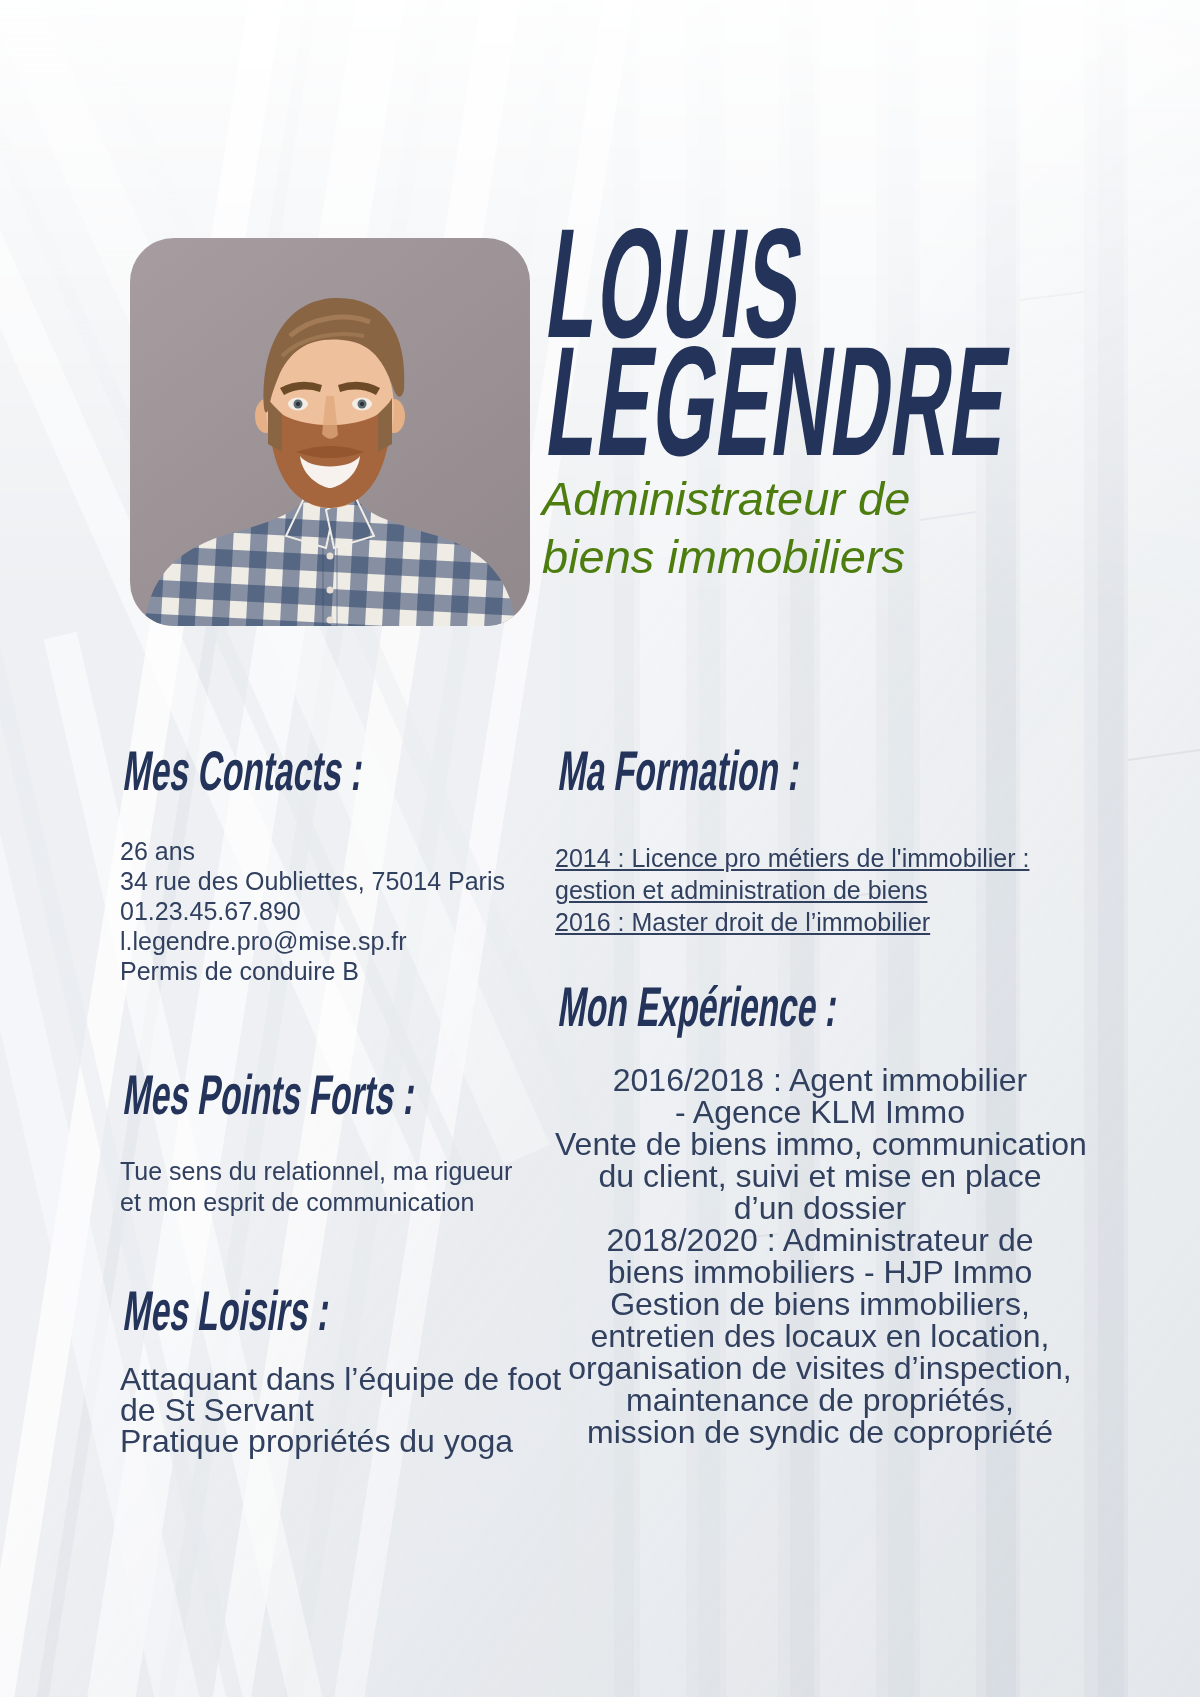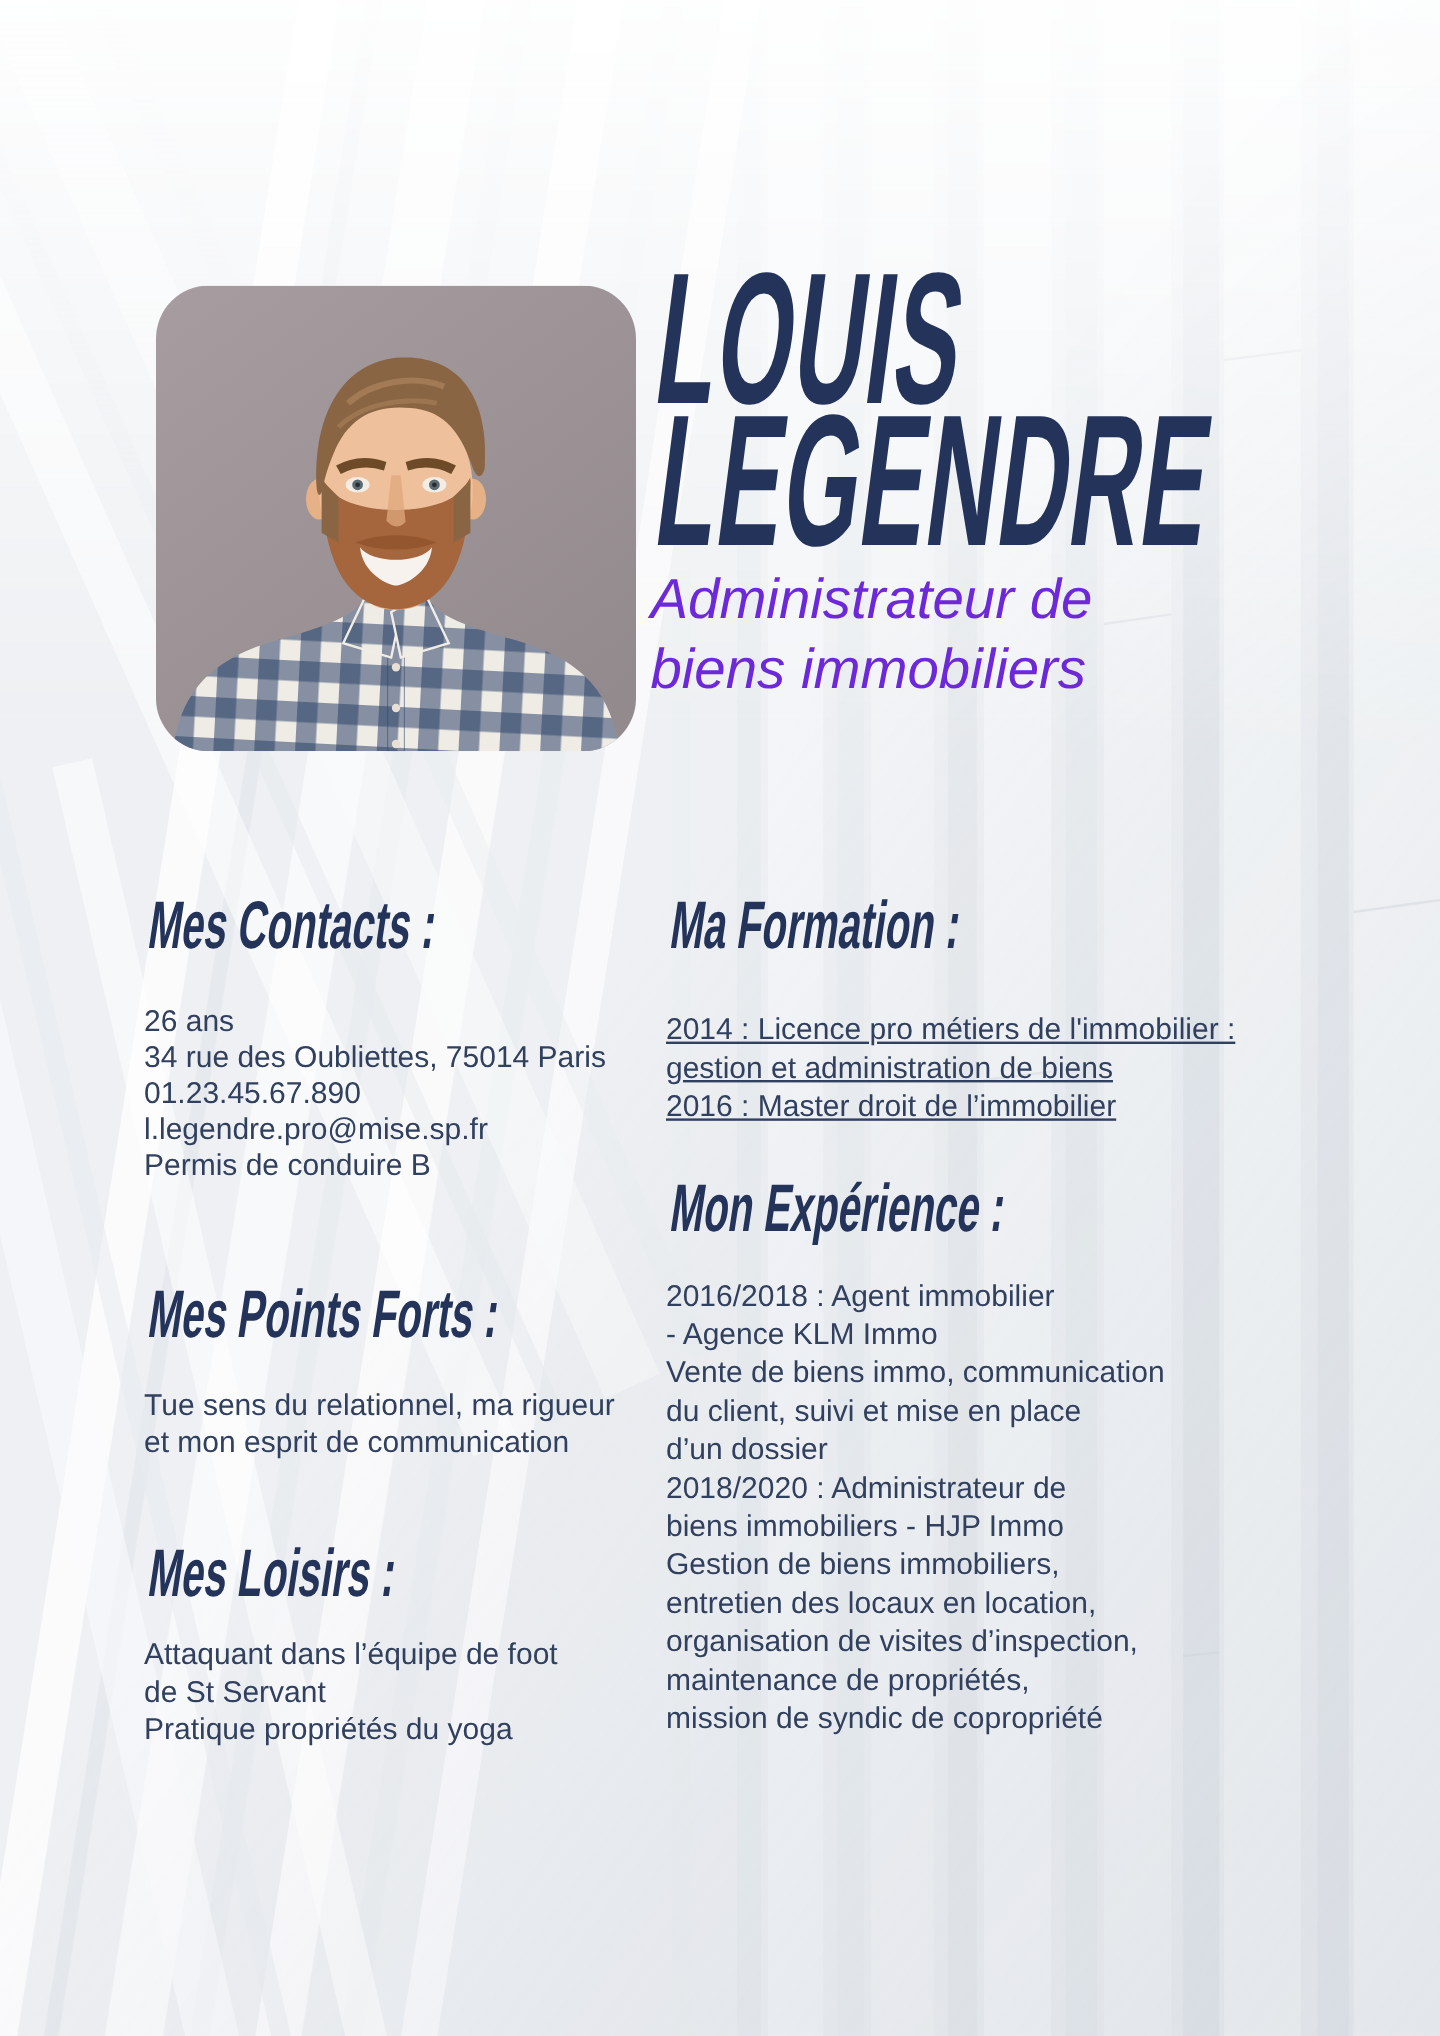--- a/index.html
+++ b/index.html
@@ -22,42 +22,42 @@
   }
   .photo svg{display:block;width:100%;height:100%;}
   
   .name{position:absolute;left:542px;top:224px;color:var(--accent_navy,#24335a);}
   .name .nl{
     display:block;font-size:156px;font-weight:700;line-height:118px;
     letter-spacing:2px;white-space:nowrap;
     transform:scaleX(.52) skewX(-14deg);transform-origin:0 100%;
   }
   .jobtitle{
-    position:absolute;left:542px;top:470px;color:#6d28d9;
+    position:absolute;left:542px;top:470px;color:#4d7c0f;
     font-size:47px;font-style:italic;line-height:58px;
   }
   .jobtitle span{display:block;white-space:nowrap;}
   
   .col{position:absolute;top:740px;color:var(--body_text,#31405f);}
   .col-left{left:120px;width:445px;}
   .col-right{left:555px;width:530px;}
   .hd{
     margin:0;color:var(--accent_navy,#24335a);
     font-size:56px;font-weight:700;line-height:62px;white-space:nowrap;
     transform:scaleX(.6) skewX(-14deg);transform-origin:0 100%;
   }
   .lines div{white-space:nowrap;}
   .c-lines{margin-top:34px;font-size:25px;line-height:30px;}
   .hd-strengths{margin-top:78px;}
   .s-lines{margin-top:30px;font-size:25px;line-height:31px;}
   .hd-hobbies{margin-top:62px;}
-  .l-lines{margin-top:22px;font-size:25px;line-height:31px;}
+  .l-lines{margin-top:22px;font-size:32px;line-height:31px;}
   .f-lines{margin-top:40px;font-size:25px;line-height:32px;text-decoration:underline;}
   .hd-exp{margin-top:38px;}
-  .e-lines{margin-top:26px;font-size:25px;line-height:32px;}
+  .e-lines{margin-top:26px;font-size:32px;line-height:32px;text-align:center;}
 </style>
 </head>
 <body>
 
 <div class="page">
 
   <svg class="bg" viewBox="0 0 1200 1697" preserveAspectRatio="none">
     <defs>
       <linearGradient id="topwash" x1="0" y1="0" x2="0" y2="1">
         <stop offset="0" stop-color="#ffffff" stop-opacity=".9"></stop>

